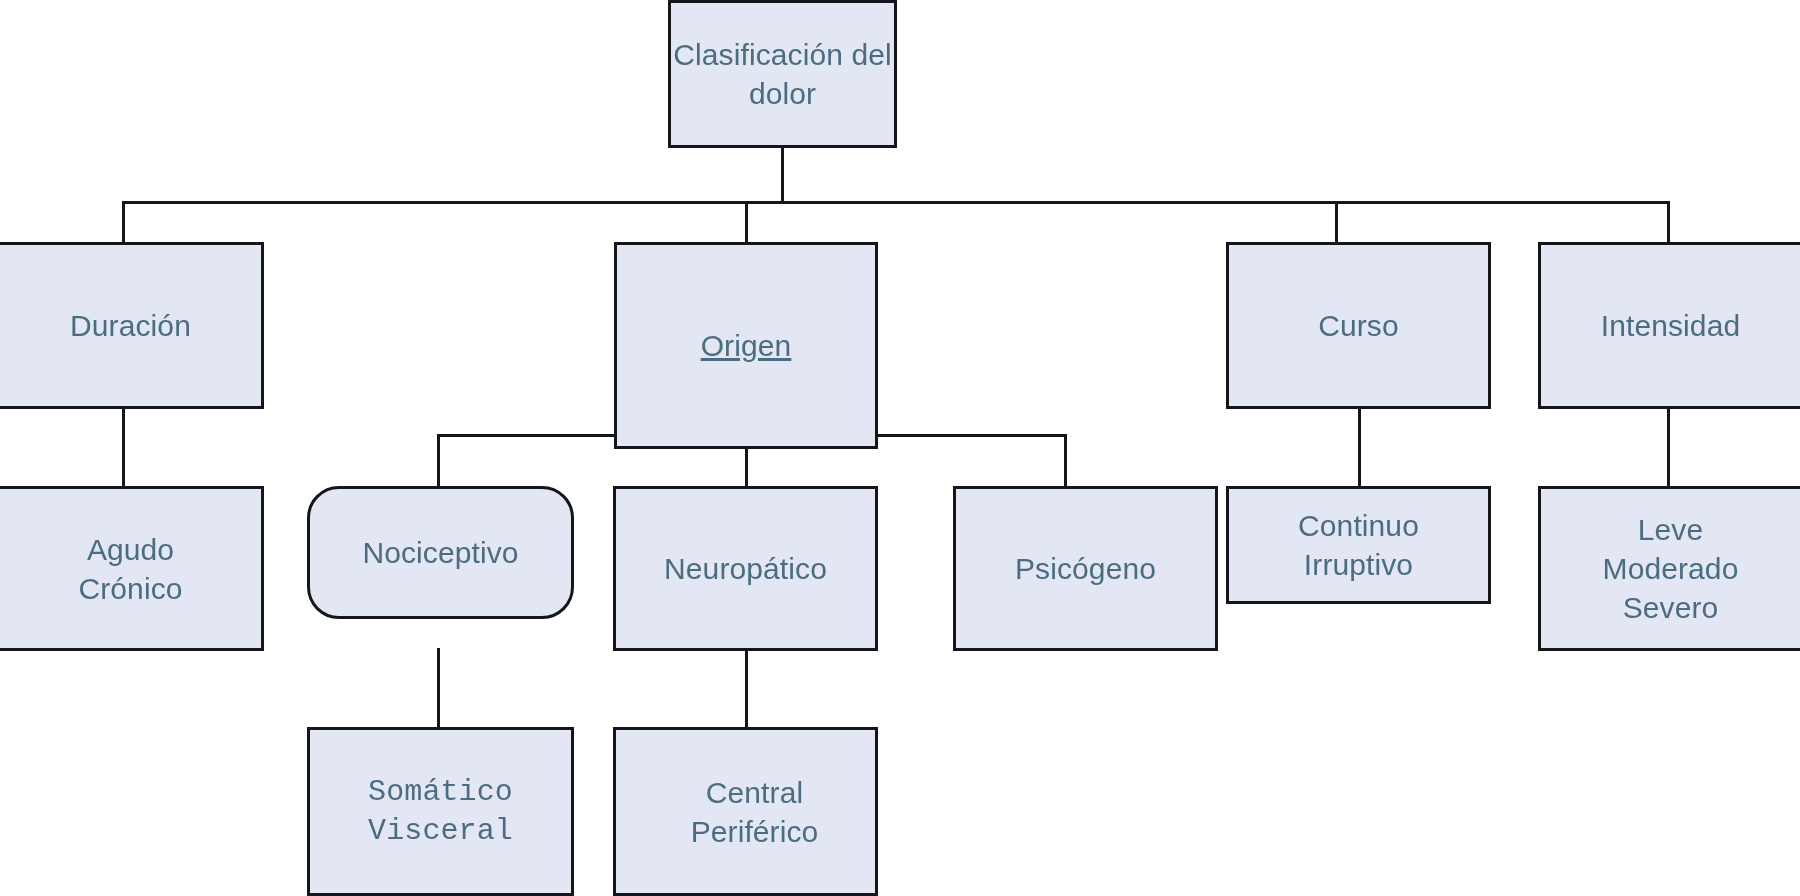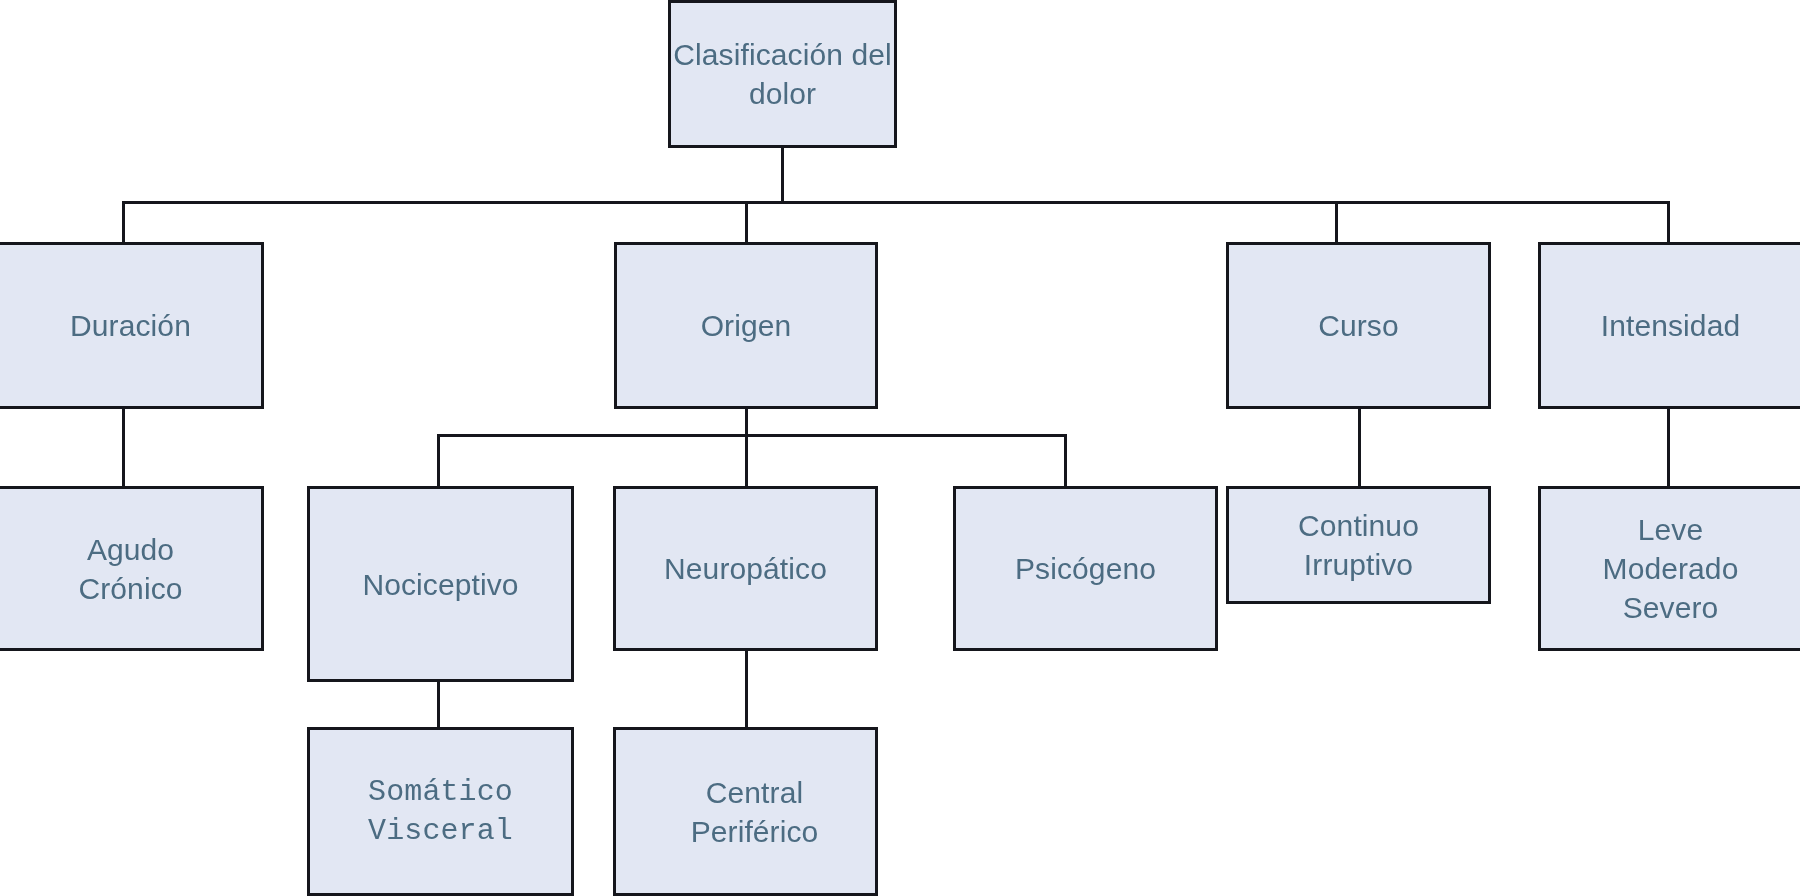--- a/index.html
+++ b/index.html
@@ -76,38 +76,38 @@
   <div class="conn v" style="left:745px; top:648px; height:81px;"></div>
 
   <div class="node" style="left:668px; top:0px; width:229px; height:148px;">
     <span class="label">Clasificación del dolor</span>
   </div>
 
   <div class="node" style="left:-3px; top:242px; width:267px; height:167px;">
     <span class="label">Duración</span>
   </div>
 
-  <div class="node" style="left:614px; top:242px; width:264px; height:167px;">
+  <div class="node" style="left:614px; top:242px; width:264px; height:207px;text-decoration:underline;">
     <span class="label">Origen</span>
   </div>
 
   <div class="node" style="left:1226px; top:242px; width:265px; height:167px;">
     <span class="label">Curso</span>
   </div>
 
   <div class="node" style="left:1538px; top:242px; width:265px; height:167px;">
     <span class="label">Intensidad</span>
   </div>
 
   <div class="node" style="left:-3px; top:486px; width:267px; height:165px;">
     <span class="label">Agudo
 Crónico</span>
   </div>
 
-  <div class="node" style="left:307px; top:486px; width:267px; height:196px;">
+  <div class="node" style="left:307px; top:486px; width:267px; height:133px;border-radius:32px;">
     <span class="label">Nociceptivo</span>
   </div>
 
   <div class="node" style="left:613px; top:486px; width:265px; height:165px;">
     <span class="label">Neuropático</span>
   </div>
 
   <div class="node" style="left:921px; top:486px; width:265px; height:165px;margin-left:32px;">
     <span class="label">Psicógeno</span>
   </div>

